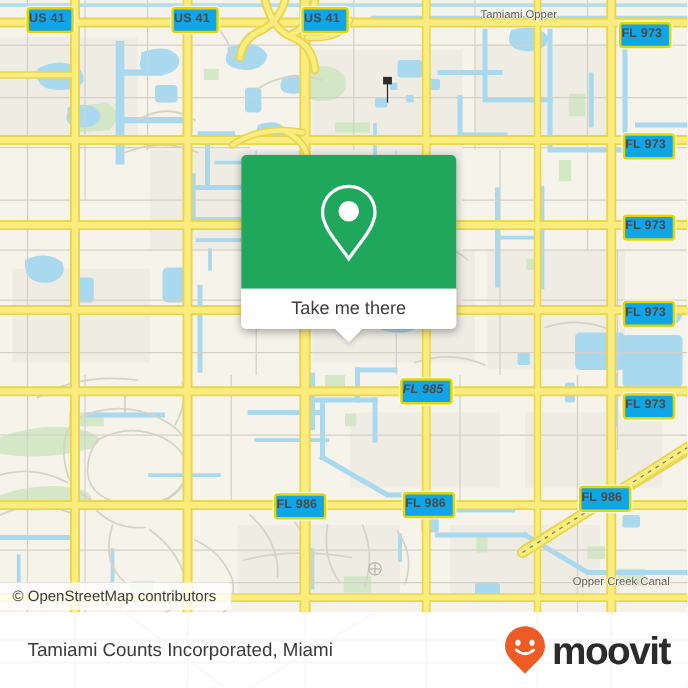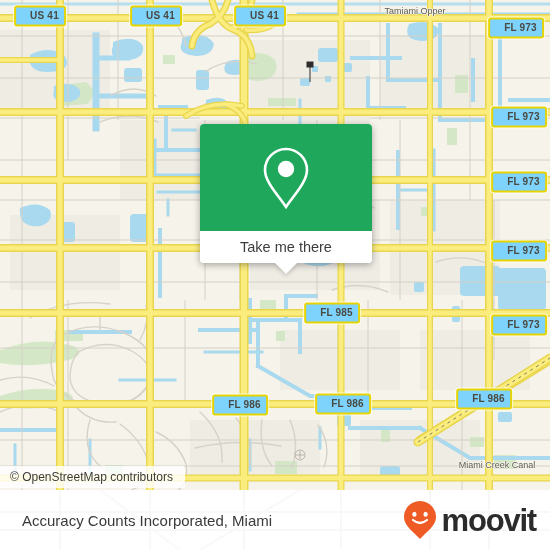--- a/index.html
+++ b/index.html
@@ -22,29 +22,29 @@
     width: 550px; height: 490px;
     overflow: hidden;
     background: #f6f3ea;
   }
   #map-svg { position: absolute; left: 0; top: 0; }
 
   
   .shield {
     position: absolute;
     transform: translate(-50%, -50%);
-    background: #7dd3fc;
+    background: #0ea5e9;
     border: 2px solid #e8d400;
     border-radius: 3px;
     color: #4a4a42;
     font-size: 10px;
     font-weight: bold;
     letter-spacing: 0.2px;
     line-height: 1;
-    padding: 3px 5px 4px 14px;
+    padding: 3px 5px 4px 0;
     white-space: nowrap;
     font-family: "Liberation Sans", sans-serif;
     box-shadow: 0 0 0 1px rgba(255,255,255,0.75);
   }
 
   
   .map-label {
     position: absolute;
     transform: translate(-50%, -50%);
     color: #5d5d55;
@@ -52,21 +52,21 @@
     white-space: nowrap;
     font-family: "Liberation Sans", sans-serif;
     text-shadow:
       1px 0 0 rgba(246,243,234,0.9), -1px 0 0 rgba(246,243,234,0.9),
       0 1px 0 rgba(246,243,234,0.9), 0 -1px 0 rgba(246,243,234,0.9);
   }
 
   
   #popup-card {
     position: absolute;
-    left: 200px; top: 124px;
+    left: 193px; top: 124px;
     width: 172px;
     border-radius: 4px;
     box-shadow: 0 2px 7px rgba(0,0,0,0.33);
     overflow: visible;
     background: #ffffff;
   }
   #popup-green {
     background: #1fa85c;
     height: 107px;
     border-radius: 4px 4px 0 0;
@@ -431,27 +431,27 @@
     </svg>
 
     <div class="shield" style="left:40px;  top:16px;">US 41</div>
     <div class="shield" style="left:156px; top:16px;">US 41</div>
     <div class="shield" style="left:260px; top:16px;">US 41</div>
     <div class="shield" style="left:516px; top:28px;">FL 973</div>
     <div class="shield" style="left:519px; top:117px;">FL 973</div>
     <div class="shield" style="left:519px; top:182px;">FL 973</div>
     <div class="shield" style="left:519px; top:251px;">FL 973</div>
     <div class="shield" style="left:519px; top:325px;">FL 973</div>
-    <div class="shield" style="left:332px; top:313px;">FL 985</div>
+    <div class="shield" style="left:341px; top:313px;font-style:italic;">FL 985</div>
     <div class="shield" style="left:240px; top:405px;">FL 986</div>
     <div class="shield" style="left:343px; top:404px;">FL 986</div>
     <div class="shield" style="left:484px; top:399px;">FL 986</div>
 
     <div class="map-label" style="left:415px; top:11px;">Tamiami Opper</div>
-    <div class="map-label" style="left:497px; top:465px;">Miami Creek Canal</div>
+    <div class="map-label" style="left:497px; top:465px;">Opper Creek Canal</div>
 
     <div id="popup-card">
       <div id="popup-green">
         <svg width="54" height="66" viewBox="0 0 54 66">
           <path d="M27 4 C15.4 4 6 13.4 6 25 C6 37 19 50 27 62 C35 50 48 37 48 25 C48 13.4 38.6 4 27 4 Z" fill="none" stroke="#ffffff" stroke-width="2.6"></path>
           <circle cx="27" cy="24" r="8.2" fill="#ffffff"></circle>
         </svg>
       </div>
       <div id="popup-tail"></div>
       <div id="popup-footer">
@@ -472,21 +472,21 @@
         <path d="M244,490 V550"></path>
         <path d="M341,490 V550"></path>
         <path d="M430,490 V550"></path>
         <path d="M489,490 V550"></path>
         <path d="M0,530 H550"></path>
         <path d="M100,490 L180,550"></path>
         <path d="M200,550 L300,490"></path>
       </g>
     </svg>
 
-    <div id="footer-title">Accuracy Counts Incorporated, Miami</div>
+    <div id="footer-title">Tamiami Counts Incorporated, Miami</div>
 
     <div id="brand-logo">
       <svg width="34" height="40" viewBox="0 0 34 40">
         <path d="M17 1 C8.2 1 1 8.2 1 17 C1 26 10 31 17 39 C24 31 33 26 33 17 C33 8.2 25.8 1 17 1 Z" fill="#ef5b25"></path>
         <ellipse cx="11.4" cy="14.2" rx="2.1" ry="2.5" fill="#ffffff"></ellipse>
         <ellipse cx="22.6" cy="14.2" rx="2.1" ry="2.5" fill="#ffffff"></ellipse>
         <path d="M10 20 q7 6 14 0" stroke="#ffffff" stroke-width="2.2" fill="none" stroke-linecap="round"></path>
       </svg>
       <span id="brand-wordmark">moovit</span>
     </div>

